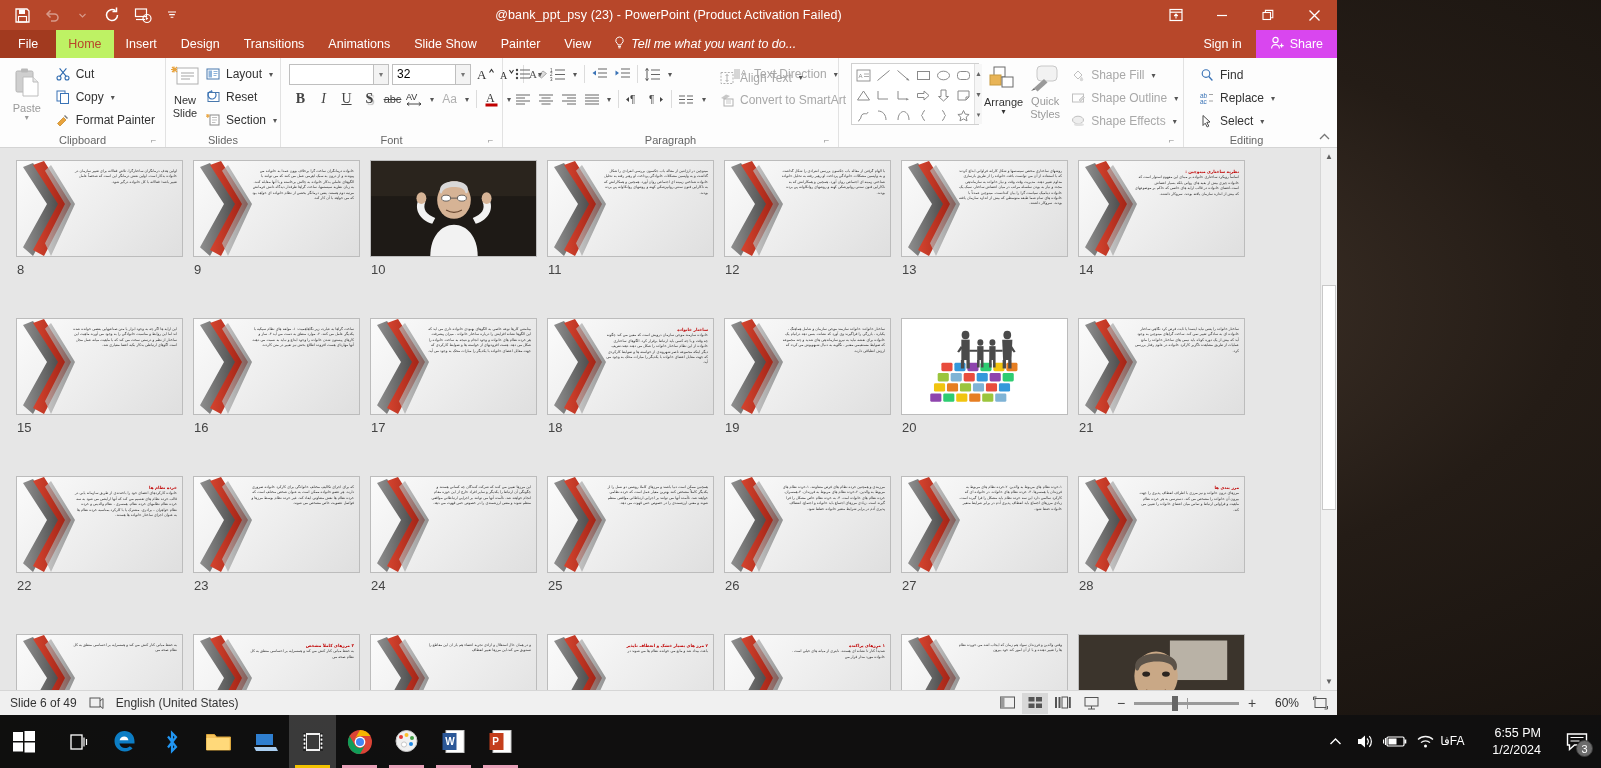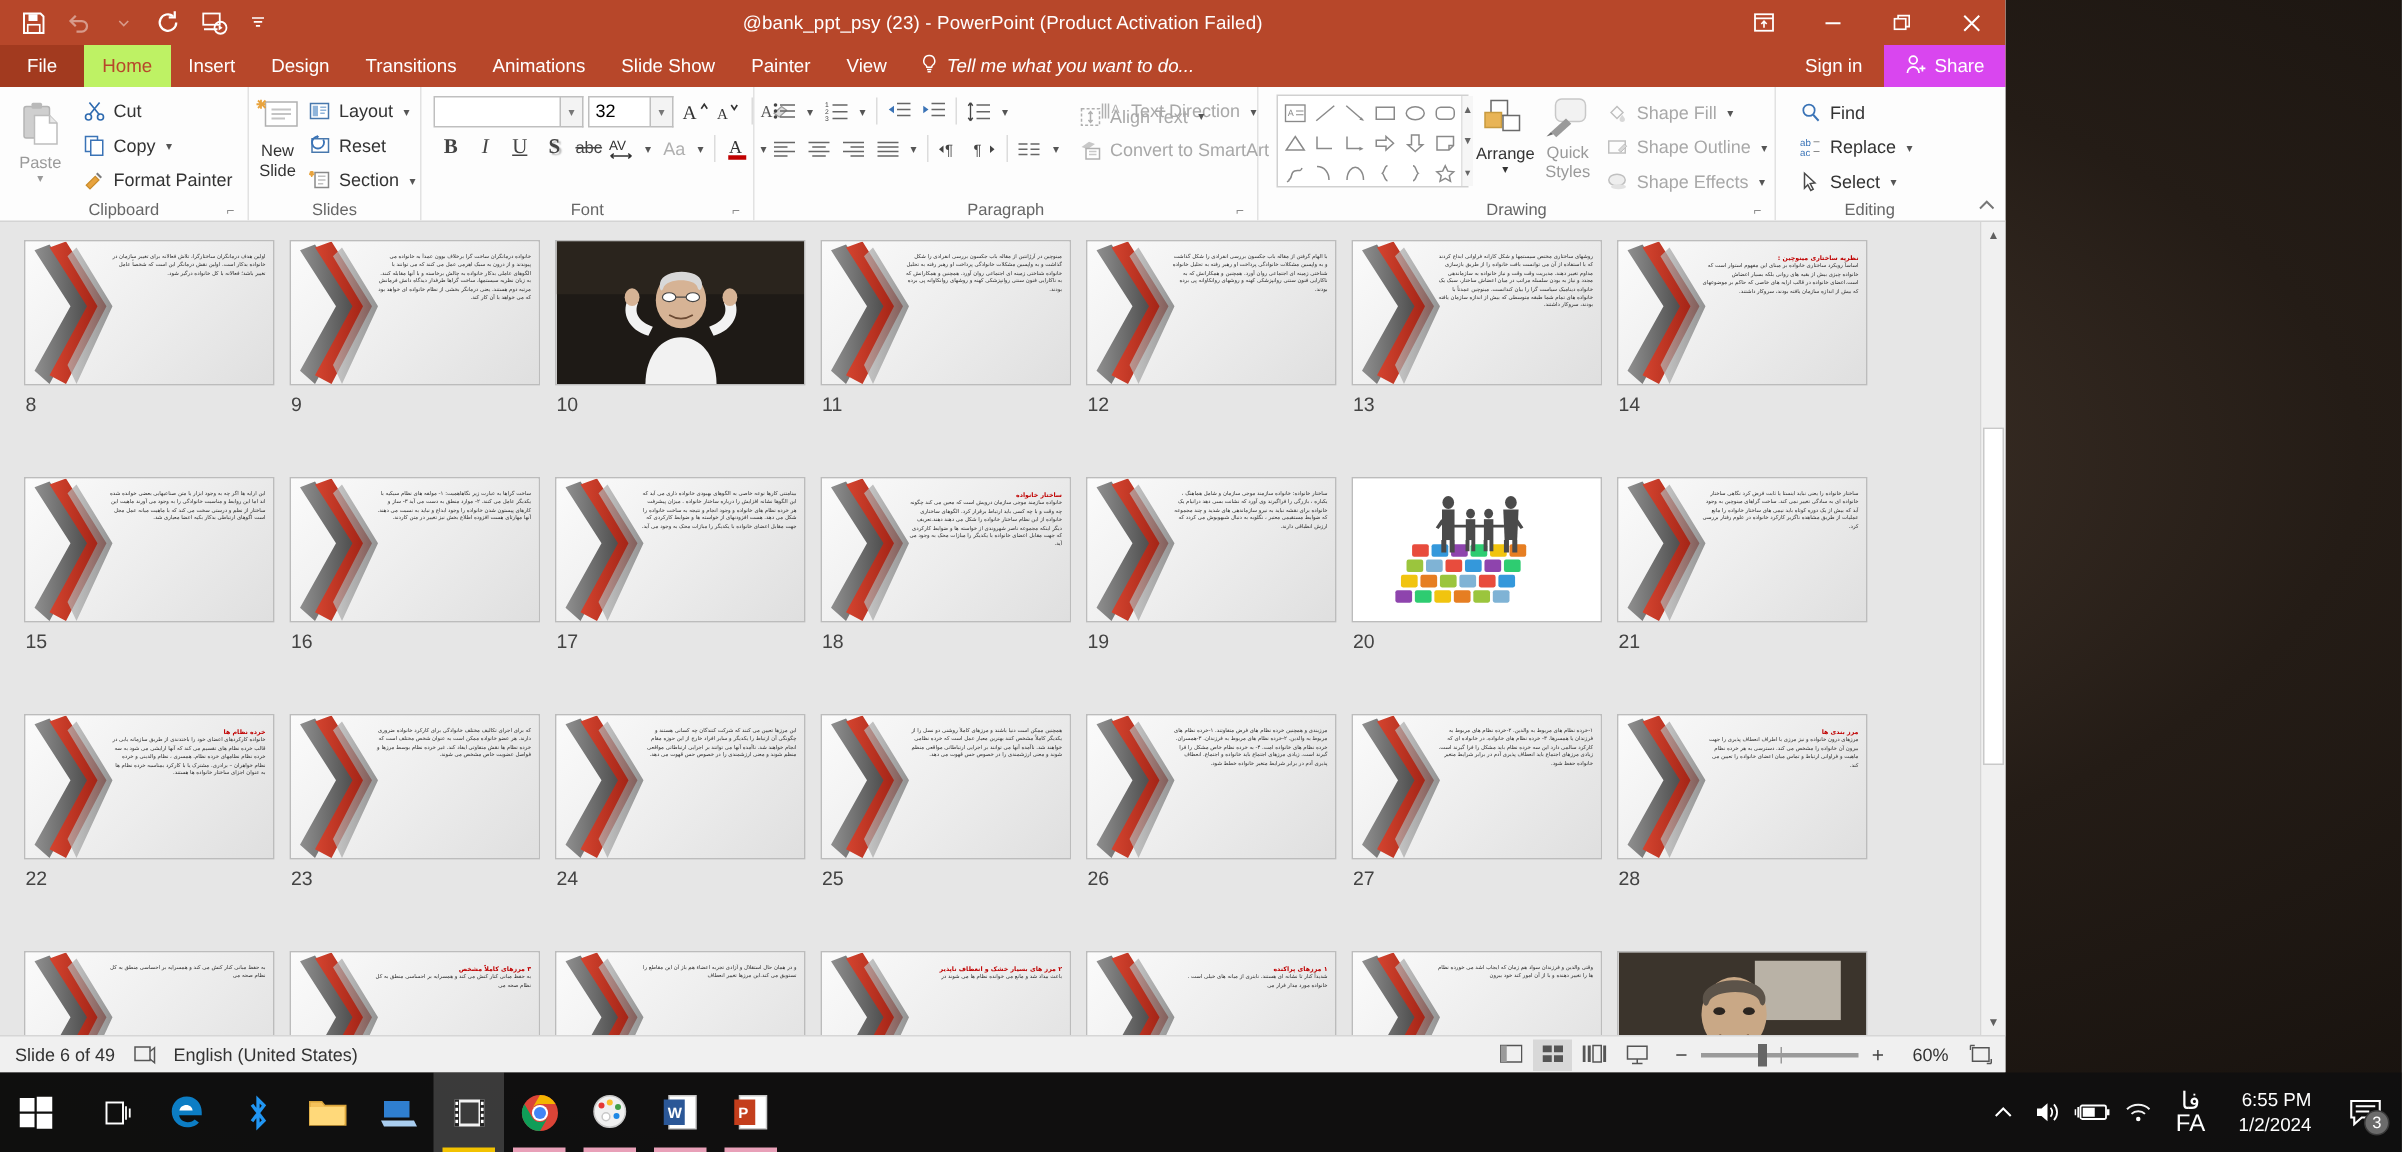--- a/index.html
+++ b/index.html
@@ -126,21 +126,21 @@
   .cargap { width: 12px; height: 22px; display: flex; align-items: center; justify-content: center;
             font-size: 8px; color: #555; cursor: pointer; }
   .vsep { width: 1px; height: 18px; background: #dcdcdc; margin: 2px 3px; align-self: center; }
 
   
   .fontname {
     width: 85px; height: 21px; border: 1px solid #bfbfbf; background: #fff;
     display: flex; align-items: center; font-size: 12px; padding-left: 4px;
   }
   .fontsize {
-    width: 42px; height: 21px; border: 1px solid #bfbfbf; background: #fff;
+    width: 64px; height: 21px; border: 1px solid #bfbfbf; background: #fff;
     display: flex; align-items: center; font-size: 12px; padding-left: 4px;
   }
   .combocaret {
     width: 15px; height: 21px; border: 1px solid #bfbfbf; border-left: none;
     background: #f3f3f3; display: flex; align-items: center; justify-content: center;
     font-size: 8px; color: #777; cursor: pointer;
   }
 
   
   .shapegal {
@@ -250,22 +250,22 @@
   }
   .tbi.running::after {
     content: ''; position: absolute; left: 6px; right: 6px; bottom: 0; height: 3px;
     background: #e8a0b8;
   }
   .tbi.active { background: rgba(255,255,255,.18); }
   .tbi.active::after { background: #f2c200; }
   .tray { margin-left: auto; display: flex; align-items: center; height: 53px; color: #fff; }
   .trayi { width: 30px; height: 53px; display: flex; align-items: center; justify-content: center; cursor: pointer; }
   .lang {
-    width: 40px; height: 53px; display: flex; flex-direction: column; align-items: center;
-    justify-content: center; font-size: 16px; line-height: 15px; cursor: pointer;
+    width: 40px; height: 53px; display: flex; flex-direction: row; align-items: center;
+    font-size: 12px; line-height: 15px; cursor: pointer;
   }
   .clock {
     height: 53px; display: flex; flex-direction: column; align-items: flex-end; justify-content: center;
     font-size: 12.5px; line-height: 17px; padding: 0 12px; cursor: pointer;
   }
   .notif { width: 48px; height: 53px; display: flex; align-items: center; justify-content: center; position: relative; cursor: pointer; }
   .notifbadge {
     position: absolute; right: 8px; bottom: 11px; width: 17px; height: 17px; border-radius: 50%;
     background: #6b6b6b; color: #fff; font-size: 11px; display: flex; align-items: center; justify-content: center;
     border: 1px solid #3a3a3a;
@@ -826,21 +826,20 @@
               <svg width="14" height="14" viewBox="0 0 14 14">
                   <ellipse cx="7" cy="6" rx="5.5" ry="3.8" fill="#eee" stroke="#c0c0c0"></ellipse>
                   <ellipse cx="8" cy="10.5" rx="5" ry="1.6" fill="#e2e2e2"></ellipse>
                 </svg>
             </span>
             <span>Shape Effects</span>
             <span class="car">▾</span>
           </div>
         </div>
       </div>
-      <div class="rgroup-label">Drawing</div>
       <div class="dlauncher">⌐</div>
     </div>
 
     <div class="rgroup" style="width:125px;border-right:none;">
       <div class="rgroup-body" style="padding-left:8px;">
         <div class="smallrow" style="padding-top:1px;">
           <div class="sbtn">
             <span class="ic">
               <svg width="14" height="14" viewBox="0 0 14 14">
                   <circle cx="6" cy="5.5" r="3.8" fill="none" stroke="#3a73b6" stroke-width="1.15"></circle>

